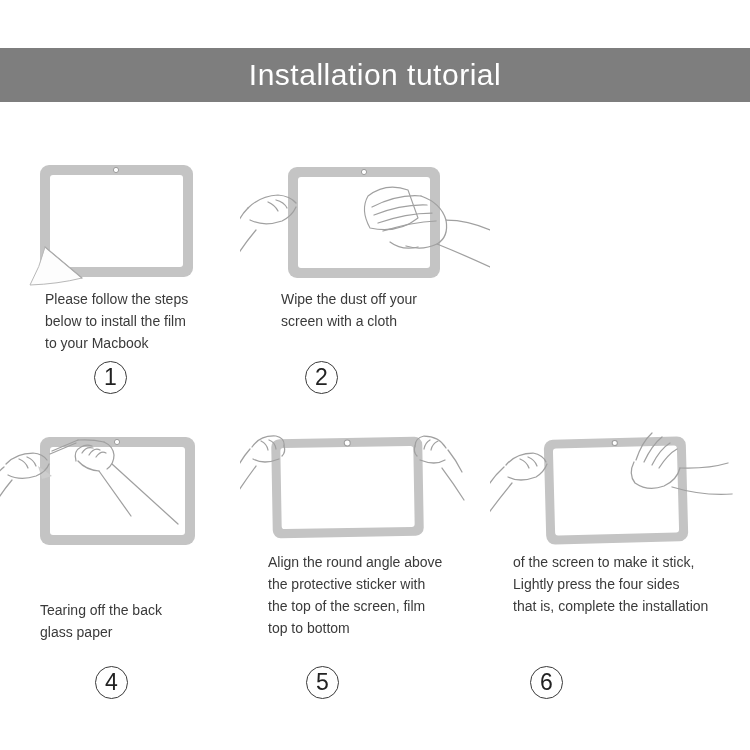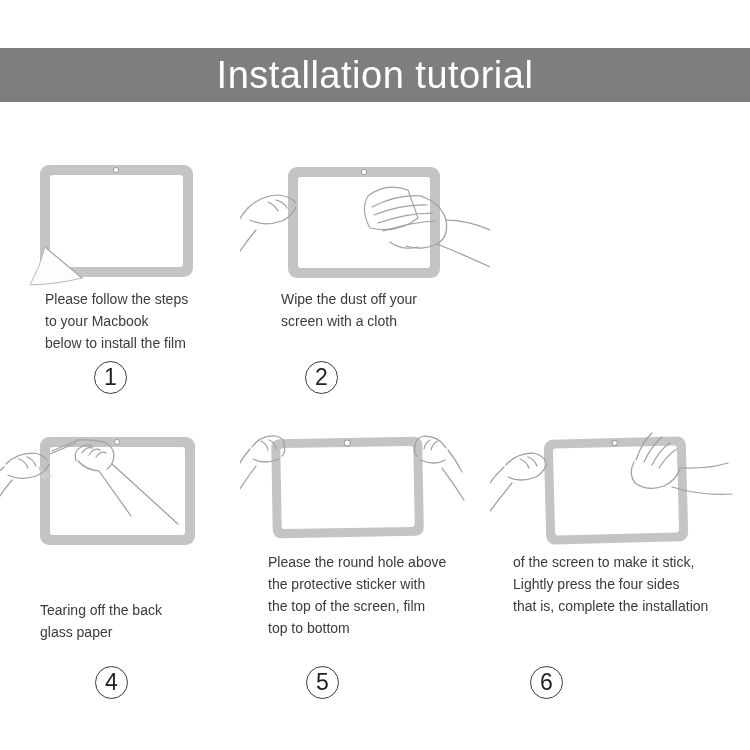--- a/index.html
+++ b/index.html
@@ -1,20 +1,20 @@
 <!DOCTYPE html>
 <html style="--page-background: #ffffff; --frame-fill: #c4c4c4; --line-art: #a0a0a0; --caption-text: #3a3a3a; --number-text: #222222; --circle-border: #3a3a3a; --laptop-base: #8d8d8d; --banner-bg: #7e7e7e; --banner-fg: #ffffff;"><head>
 <meta charset="utf-8">
 <style>
   html,body{margin:0;padding:0;background:#fff;}
   .page{position:relative;width:750px;height:750px;background:var(--page-background,#fff);
         font-family:"Liberation Sans", sans-serif;overflow:hidden;}
   .banner{position:absolute;left:0;top:48px;width:750px;height:54px;
           background:var(--banner-bg,#7e7e7e);display:flex;align-items:center;justify-content:center;}
-  .banner span{color:var(--banner-fg,#fff);font-size:38px;letter-spacing:0.5px;text-align:center;}
+  .banner span{color:var(--banner-fg,#fff);font-size:30px;letter-spacing:0.5px;text-align:center;}
   .cell{position:absolute;}
   .illus{position:absolute;left:0;top:0;display:block;}
   .caption{position:absolute;font-size:14px;line-height:22px;color:var(--caption-text,#3a3a3a);white-space:nowrap;}
   .num{position:absolute;width:33px;height:33px;box-sizing:border-box;border:1.5px solid var(--circle-border,#3a3a3a);
        border-radius:50%;display:flex;align-items:center;justify-content:center;
        font-size:23px;color:var(--number-text,#222);}
   
   .frame{fill:var(--frame-fill,#c4c4c4);}
   .screen{fill:#ffffff;}
   .cam{fill:#ffffff;stroke:#9c9c9c;stroke-width:1;}
@@ -39,22 +39,22 @@
   <div class="cell" style="left:0;top:150px;width:240px;height:255px;">
     <svg class="illus" width="240" height="145" viewBox="0 0 240 145">
       <rect class="frame" x="40" y="15" width="153" height="112" rx="9"></rect>
       <rect class="screen" x="50" y="25" width="133" height="92" rx="3"></rect>
       <circle class="cam" cx="116" cy="20" r="2.6"></circle>
       <path class="flap" d="M45 97 L82 128 Q58 134 30 135 Q40 117 45 97 Z"></path>
       <path class="hand" d="M45 97 L82 128" style="stroke:#ababab"></path>
     </svg>
     <div class="caption" style="left:45px;top:138px;">
       <div>Please follow the steps</div>
+      <div>below to install the film</div>
       <div>to your Macbook</div>
-      <div>below to install the film</div>
     </div>
     <div class="num" style="left:94px;top:211px;">
       <span>1</span>
     </div>
   </div>
 
   <div class="cell" style="left:240px;top:150px;width:250px;height:255px;">
     <svg class="illus" width="250" height="145" viewBox="0 0 250 145">
       <rect class="frame" x="48" y="17" width="152" height="111" rx="9"></rect>
       <rect class="screen" x="58" y="27" width="132" height="91" rx="3"></rect>
@@ -134,21 +134,21 @@
       <path class="hand" d="M16 46 Q4 62 -6 78"></path>
       <path class="hand" d="M206 28 Q199 16 184 16 Q175 18 175 26"></path>
       <path class="hand" d="M190 20 Q185 23 184 29"></path>
       <path class="hand" d="M198 21 Q192 24 191 30"></path>
       <path class="hand" d="M205 40 Q195 46 180 40"></path>
       <path class="hand" d="M175 26 Q173 32 177 36"></path>
       <path class="hand" d="M208 30 Q216 40 222 52"></path>
       <path class="hand" d="M202 48 Q214 64 224 80"></path>
     </svg>
     <div class="caption" style="left:28px;top:131px;">
-      <div>Please the round hole above</div>
+      <div>Align the round angle above</div>
       <div>the protective sticker with</div>
       <div>the top of the screen, film</div>
       <div>top to bottom</div>
     </div>
     <div class="num" style="left:66px;top:246px;">
       <span>5</span>
     </div>
   </div>
 
   <div class="cell" style="left:490px;top:420px;width:260px;height:295px;">

